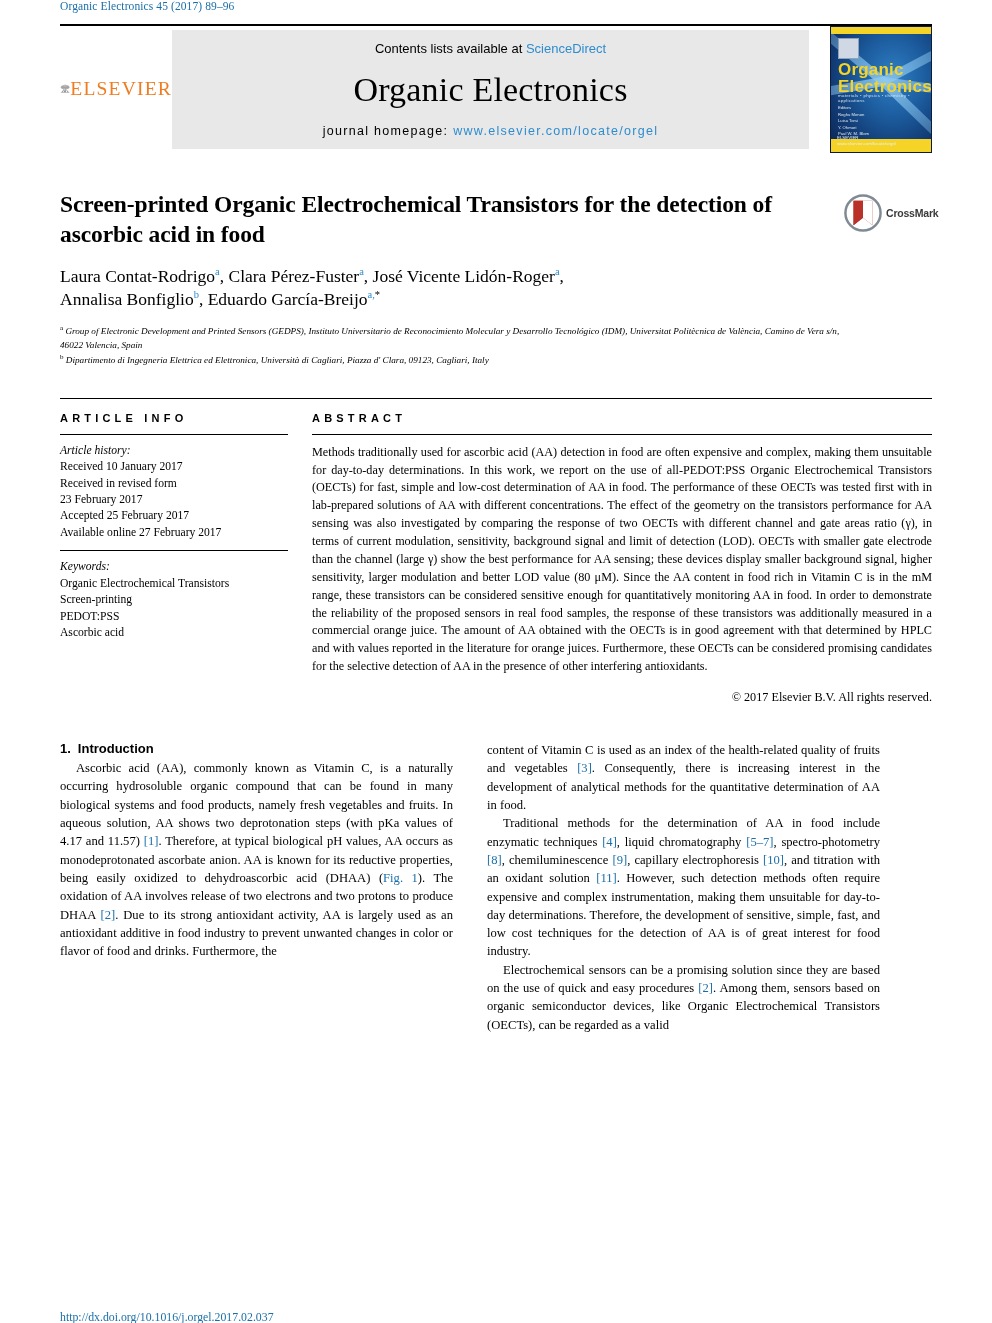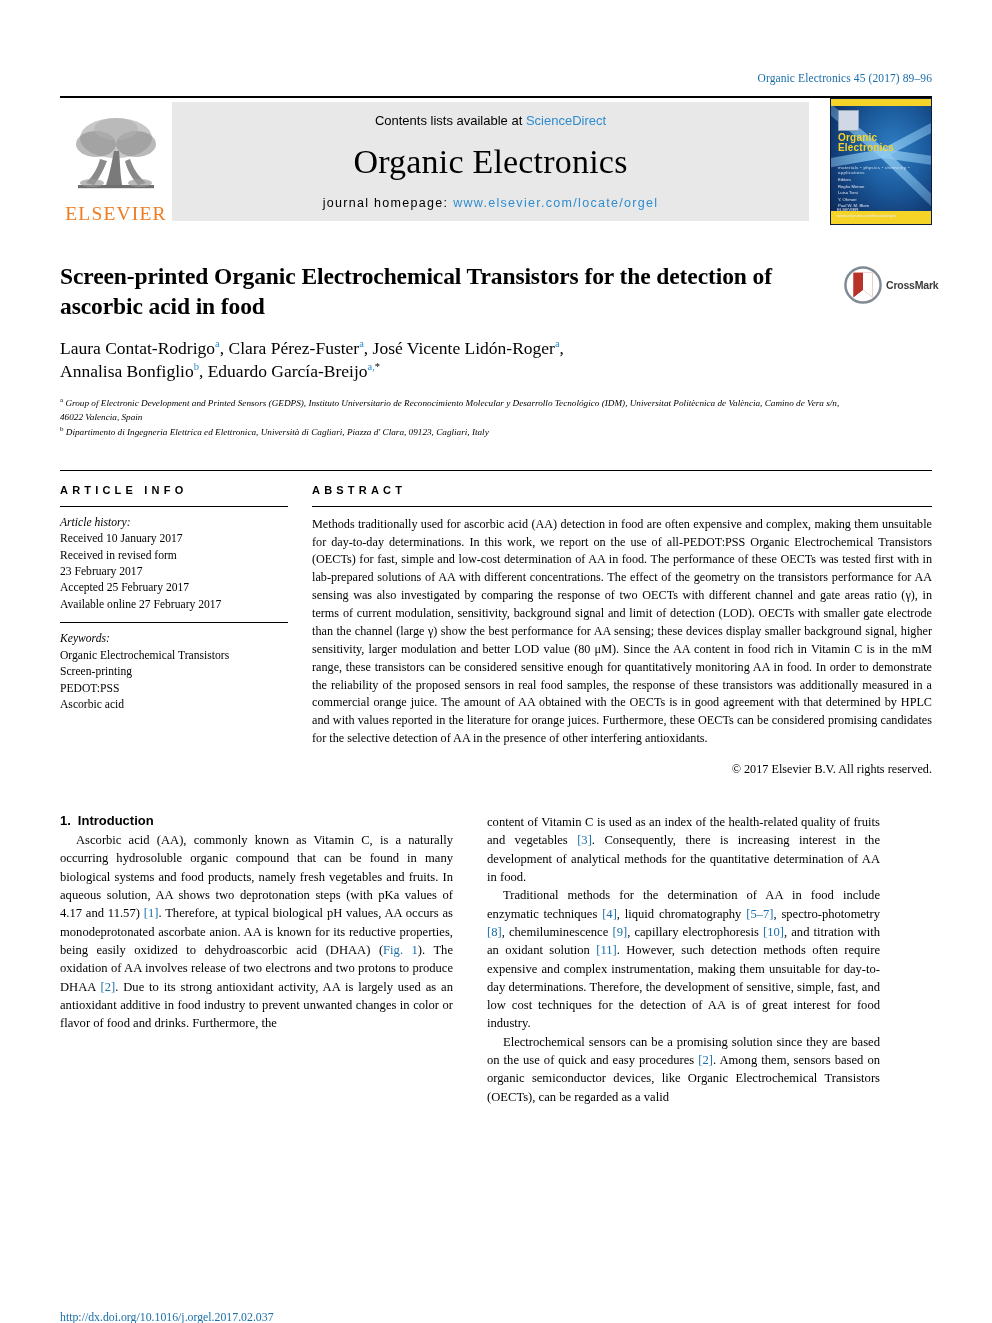--- a/index.html
+++ b/index.html
@@ -18,41 +18,40 @@
   .page {
     position: relative;
     width: 992px;
     height: 1323px;
     box-sizing: border-box;
     padding: 0 60px;
   }
 
   
   .runhead {
-    text-align: right;
+    text-align: left;
     font-size: 11.5px;
     color: #1a6ea8;
-    padding-top: 72px;
     letter-spacing: .1px;
     font-family: "Liberation Serif", serif;
   }
 
   
   .masthead {
     margin-top: 12px;
     border-top: 2px solid #000;
     height: 127px;
     display: flex;
     align-items: stretch;
   }
   .mast-left {
     width: 112px;
     flex: 0 0 112px;
     display: flex;
-    flex-direction: column;
+    flex-direction: row;
     align-items: center;
     justify-content: flex-end;
     padding-bottom: 2px;
     box-sizing: border-box;
   }
   .tree-svg { display:block; }
   .elsevier-word {
     font-family: "Liberation Serif", serif;
     font-size: 19.5px;
     letter-spacing: 1.2px;
@@ -113,21 +112,21 @@
     background: linear-gradient(90deg, rgba(140,200,240,.85), rgba(140,200,240,0));
     transform-origin: 0 50%;
   }
   .cover .logo-box {
     position:absolute; top:11px; left:7px; width:19px; height:19px;
     background:#cfd8e4; border:1px solid #8fa2b8;
   }
   .cover .ctitle {
     position:absolute; top:34px; left:7px; right:6px;
     color:#f5d427; font-family:"Liberation Sans", sans-serif;
-    font-size:10px; font-weight:bold; line-height:1.02; letter-spacing:.2px;
+    font-size:17px; font-weight:bold; line-height:1.02; letter-spacing:.2px;
   }
   .cover .csub {
     position:absolute; top:66px; left:7px; right:6px;
     color:#cfe0ef; font-family:"Liberation Sans", sans-serif; font-size:4.4px;
     letter-spacing:.3px;
   }
   .cover .cnames {
     position:absolute; top:78px; left:7px;
     color:#dfe8f2; font-family:"Liberation Sans", sans-serif; font-size:4.2px;
     line-height:1.55;

